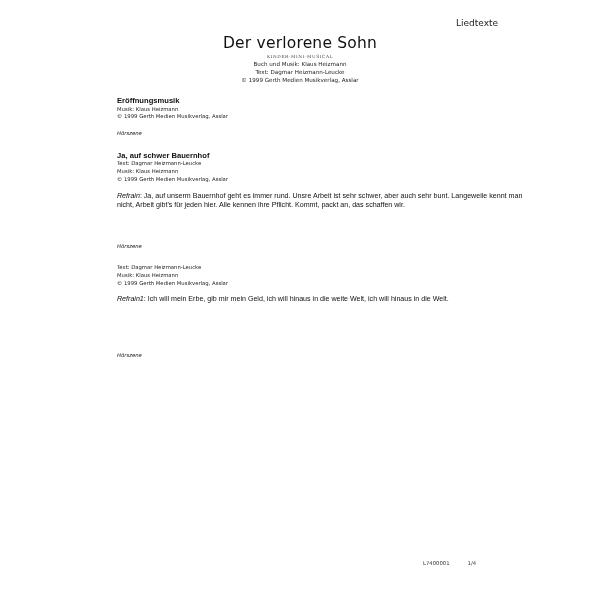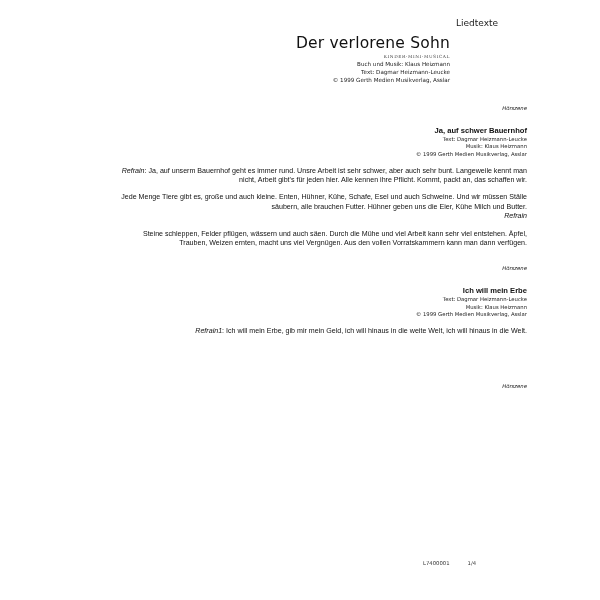--- a/index.html
+++ b/index.html
@@ -1,19 +1,19 @@
 <!DOCTYPE html>
 <html><head>
   <meta charset="utf-8">
   <style>
     html, body { margin:0; padding:0; background:#ffffff; }
     body { width:600px; height:600px; position:relative; overflow:hidden; color:#111; font-family:"Liberation Sans", sans-serif; }
-    .abs { position:absolute;text-align:right; }
+    .abs { position:absolute; }
     .doc-label { left:456px; top:18px; font-size:9px; font-family:"DejaVu Sans", sans-serif; color:#222; }
-    .header { left:150px; top:34px; width:300px; text-align:right; }
+    .header { left:150px; top:34px; width:300px; text-align:center; }
     .title { font-family:"DejaVu Sans", sans-serif; font-size:15.5px; letter-spacing:0.2px; color:#111; line-height:18px; }
     .subtitle { font-family:"DejaVu Serif", serif; font-size:4.3px; letter-spacing:0.6px; color:#444; margin-top:2px; line-height:6px; }
     .credit { font-family:"DejaVu Sans", sans-serif; font-size:5.6px; color:#222; line-height:8.2px; }
     .content { left:117px; top:96px; width:410px; }
     .sec-title { font-weight:bold; font-size:7.6px; line-height:9.5px; color:#111; }
     .meta { font-family:"DejaVu Sans", sans-serif; font-size:5.3px; line-height:7.7px; color:#222; }
     .hoer { font-family:"DejaVu Sans", sans-serif; font-style:italic; font-size:5.3px; line-height:8px; color:#222; }
     .para { font-size:7.1px; line-height:9.4px; color:#111; }
     .para i { font-style:italic; }
     .gap-s { height:8px; }
@@ -30,43 +30,45 @@
 <div class="abs header">
   <div class="title">Der verlorene Sohn</div>
   <div class="subtitle">KINDER-MINI-MUSICAL</div>
   <div class="credit">Buch und Musik: Klaus Heizmann</div>
   <div class="credit">Text: Dagmar Heizmann-Leucke</div>
   <div class="credit">© 1999 Gerth Medien Musikverlag, Asslar</div>
 </div>
 
 <div class="abs content">
 
+  <div>
+    <div class="sec-title">Eröffnungsmusik</div>
+    <div class="meta">Musik: Klaus Heizmann</div>
+    <div class="meta">© 1999 Gerth Medien Musikverlag, Asslar</div>
+  </div>
   <div class="gap-s"></div>
   <div class="hoer">Hörszene</div>
   <div class="gap-m"></div>
 
   <div>
     <div class="sec-title">Ja, auf schwer Bauernhof</div>
     <div class="meta">Text: Dagmar Heizmann-Leucke</div>
     <div class="meta">Musik: Klaus Heizmann</div>
     <div class="meta">© 1999 Gerth Medien Musikverlag, Asslar</div>
     <div class="gap-s"></div>
     <div class="para"><i>Refrain</i><span>: Ja, auf unserm Bauernhof geht es immer rund. Unsre Arbeit ist sehr schwer, aber auch sehr bunt. Langeweile kennt man nicht, Arbeit gibt's für jeden hier. Alle kennen ihre Pflicht. Kommt, packt an, das schaffen wir.</span></div>
     <div class="gap-s"></div>
-    <div class="para"><span>Jede Menge Tiere gibt es, große und auch kleine. Enten, Hühner, Kühe, Schafe, Esel und auch Schweine. Und wir müssen Ställe säubern, alle brauchen Futter. Hühner geben uns die Eier, Kühe Milch und Butter.</span><br><i>Refrain</i></div>
     <div class="gap-s"></div>
-    <div class="para">Steine schleppen, Felder pflügen, wässern und auch säen. Durch die Mühe und viel Arbeit kann sehr viel entstehen. Äpfel, Trauben, Weizen ernten, macht uns viel Vergnügen. Aus den vollen Vorratskammern kann man dann verfügen.</div>
     <div class="gap-s"></div>
   </div>
   <div class="gap-s"></div>
   <div class="hoer">Hörszene</div>
   <div class="gap-m"></div>
 
   <div>
-    <div class="sec-title">Ich will mein Erbe</div>
     <div class="meta">Text: Dagmar Heizmann-Leucke</div>
     <div class="meta">Musik: Klaus Heizmann</div>
     <div class="meta">© 1999 Gerth Medien Musikverlag, Asslar</div>
     <div class="gap-s"></div>
     <div class="para"><i>Refrain1</i><span>: Ich will mein Erbe, gib mir mein Geld, ich will hinaus in die weite Welt, ich will hinaus in die Welt.</span></div>
     <div class="gap-s"></div>
     <div class="gap-s"></div>
     <div class="gap-s"></div>
     <div class="gap-s"></div>
   </div>

